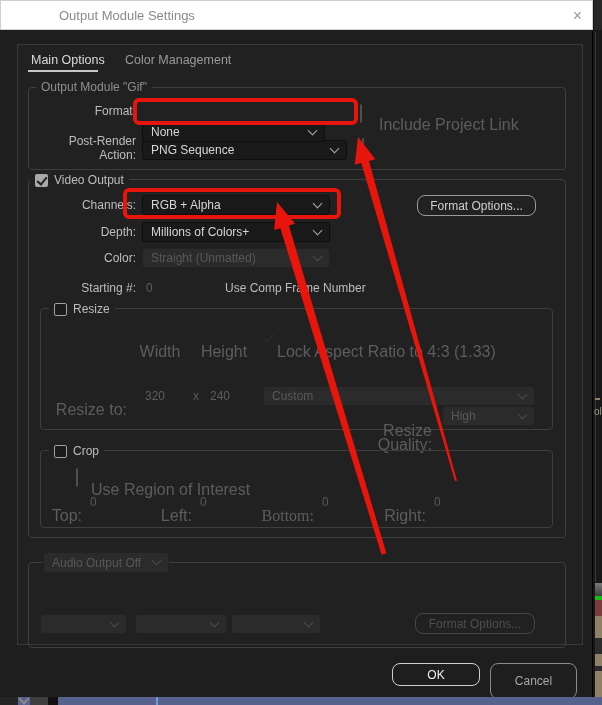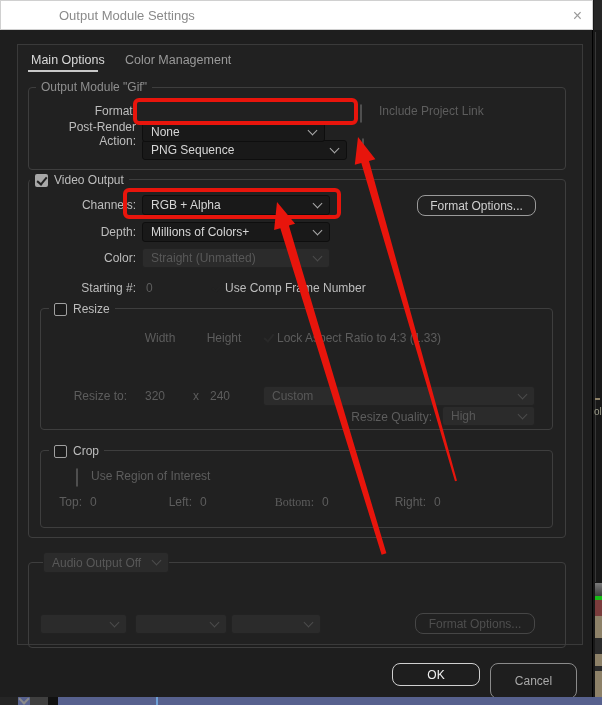--- a/index.html
+++ b/index.html
@@ -17,21 +17,21 @@
 
   .tab { font-size:12.5px; color:#9a9a9a; cursor:default; }
   .tab-active { color:#d9d9d9; }
   .tab-underline { background:#c8c8c8; height:2px; }
 
   .group { border:1px solid #3e3e3e; border-radius:4px; }
   .legend { background:#212121; color:#8f8f8f; font-size:12px; line-height:14px; padding:0 5px; }
   .legend-box { display:flex; align-items:center; gap:6px; background:#212121; padding:0 5px; }
 
   .lbl { font-size:12px; line-height:14px; color:#bdbdbd; }
-  .lbl-dis { font-size:12px; line-height:14px; color:#5d5d5d; }
+  .lbl-dis { font-size:16px; line-height:14px; color:#5d5d5d;margin-top:14px; }
   .val-dis { font-size:12px; line-height:14px; color:#5d5d5d; }
   .r { text-align:right; }
   .c { text-align:center; }
 
   .dd { height:20px; background:#191919; border:1px solid #0e0e0e; border-radius:3px; display:flex; align-items:center; padding:0 8px; }
   .dd-text { font-size:12px; color:#d6d6d6; white-space:nowrap; overflow:hidden; flex:1; }
   .chev { width:7px; height:7px; border-left:1.6px solid #aaaaaa; border-bottom:1.6px solid #aaaaaa; transform:rotate(-45deg); margin-top:-4px; flex:none; }
   .dd-dis { background:#2b2b2b; border-color:#222; }
   .dd-dis .dd-text { color:#585858; }
   .dd-dis .chev { border-color:#4c4c4c; }
@@ -81,21 +81,21 @@
     <span class="legend abs" style="left:36px;top:80px;">Output Module "Gif"</span>
 
     <span class="lbl abs r" style="left:28px;top:104px;width:108px;">Format:</span>
     <div class="dd abs" style="left:142px;top:101px;width:205px;margin-top:39px;">
       <span class="dd-text">PNG Sequence</span>
       <span class="chev"></span>
     </div>
     <span class="cb cb-off-dis abs" style="left:360px;top:105px;"></span>
     <span class="lbl-dis abs" style="left:379px;top:104px;">Include Project Link</span>
 
-    <span class="lbl abs r" style="left:28px;top:120px;width:108px;padding-left:6px;">Post-Render Action:</span>
+    <span class="lbl abs r" style="left:28px;top:134px;width:108px;padding-left:6px;">Post-Render Action:</span>
     <div class="dd abs" style="left:142px;top:122px;width:183px;">
       <span class="dd-text">None</span>
       <span class="chev"></span>
     </div>
     <span class="cb cb-off-dis abs" style="left:360px;top:139px;"></span>
 
     
     <div class="group abs" style="left:28px;top:179px;width:538px;height:359px;"></div>
     <div class="legend-box abs" style="left:30px;top:173px;">
       <span class="cb cb-on"></span>

